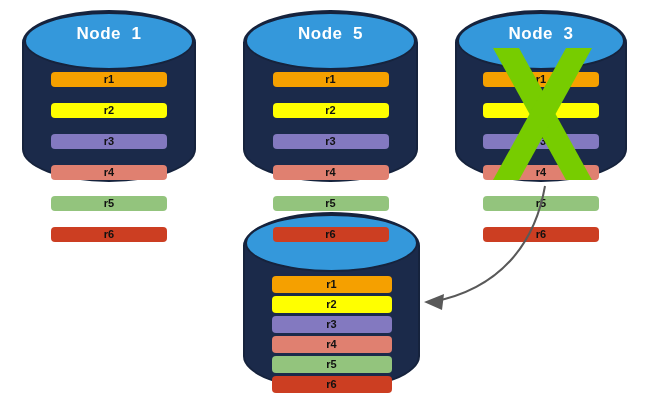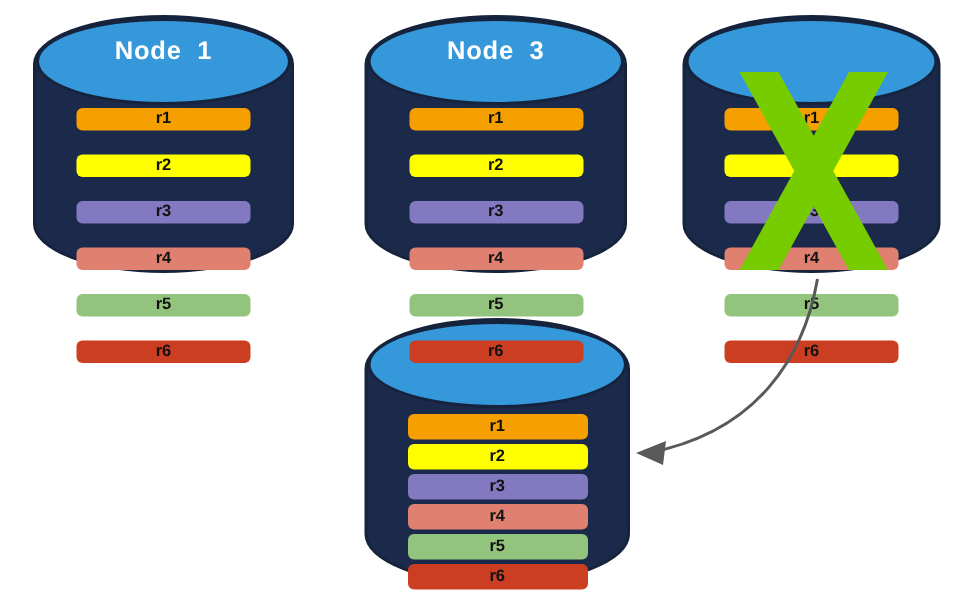--- a/index.html
+++ b/index.html
@@ -115,34 +115,35 @@
       <div class="record" style="background:#8379C0">r3</div>
       <div class="record" style="background:#E08070">r4</div>
       <div class="record" style="background:#93C47D">r5</div>
       <div class="record" style="background:#CC3E22">r6</div>
     </div>
   </div>
 
   <div class="node n2">
     <div class="node-body"></div>
     <div class="node-top"></div>
-    <div class="node-label">Node  3</div>
+    <div class="node-label">Node  5</div>
     <div class="records">
       <div class="record" style="background:#F5A000">r1</div>
       <div class="record" style="background:#FFFF00">r2</div>
       <div class="record" style="background:#8379C0">r3</div>
       <div class="record" style="background:#E08070">r4</div>
       <div class="record" style="background:#93C47D">r5</div>
       <div class="record" style="background:#CC3E22">r6</div>
     </div>
   </div>
 
   <div class="node n3">
     <div class="node-body"></div>
     <div class="node-top"></div>
+    <div class="node-label">Node  3</div>
     <div class="records">
       <div class="record" style="background:#F5A000">r1</div>
       <div class="record" style="background:#FFFF00">r2</div>
       <div class="record" style="background:#8379C0">r3</div>
       <div class="record" style="background:#E08070">r4</div>
       <div class="record" style="background:#93C47D">r5</div>
       <div class="record" style="background:#CC3E22">r6</div>
     </div>
   </div>
 

